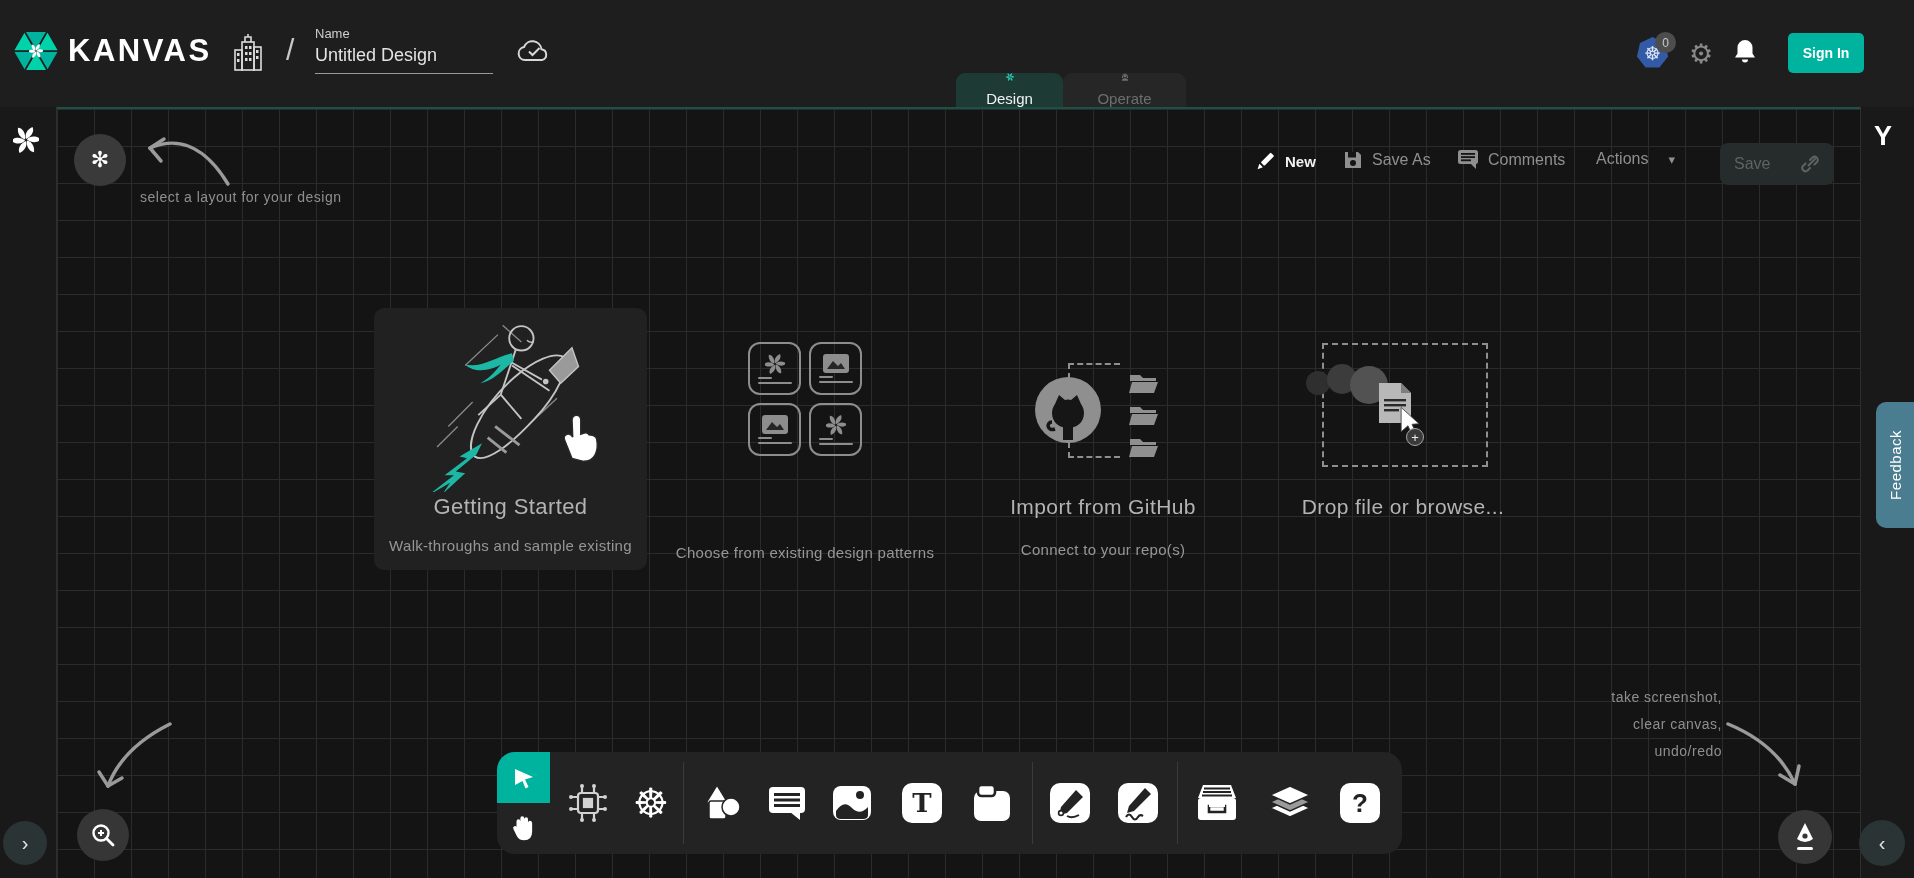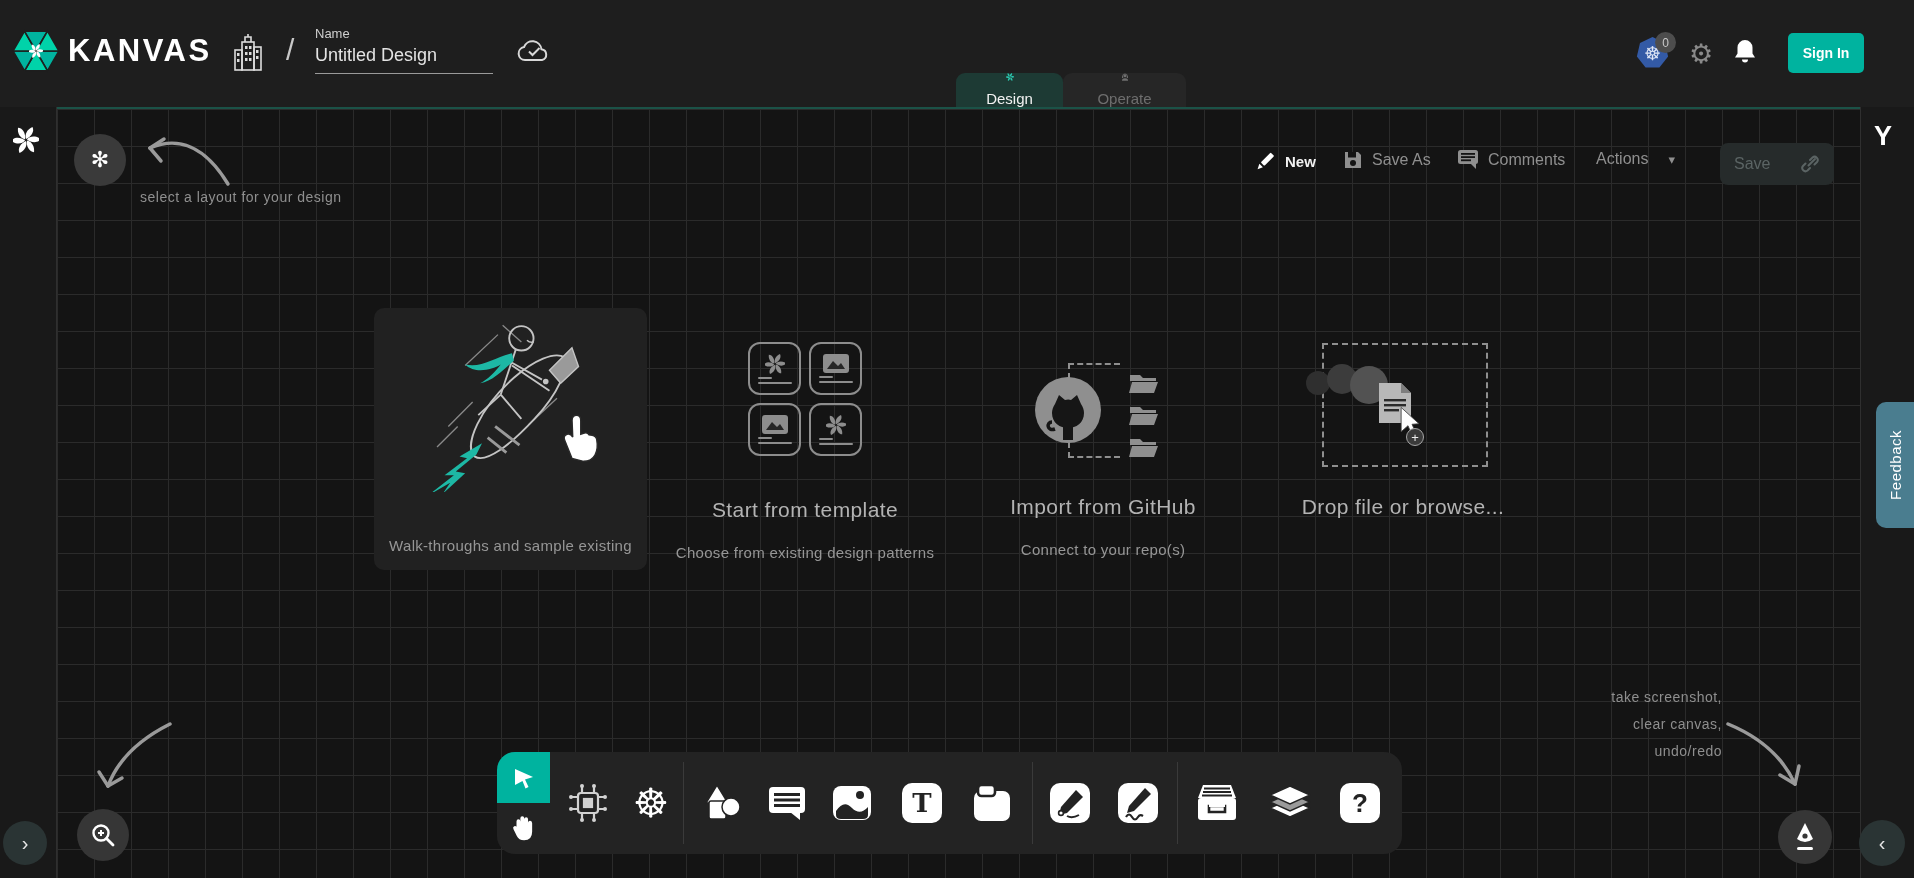--- a/index.html
+++ b/index.html
@@ -278,20 +278,21 @@
       <circle cx="120" cy="26" r="13" fill="none" stroke="#c4c4c4" stroke-width="2"></circle>
       <path d="M126,28 q3,3 7,2" stroke="#c4c4c4" stroke-width="1.6" fill="none"></path>
       <path d="M114,38 L98,86 M98,86 L120,112 M98,86 L74,108" stroke="#c4c4c4" stroke-width="2" fill="none"></path>
       <path d="M110,52 L142,70 M110,55 L150,82" stroke="#c4c4c4" stroke-width="2" fill="none"></path>
       <circle cx="146" cy="72" r="3" fill="#c4c4c4"></circle>
       <path d="M110,42 C92,46 78,58 60,54 C70,64 88,60 98,54 C92,62 84,70 76,74 C90,72 102,58 112,50 Z" fill="#1db8a5"></path>
     </svg>
     <svg class="abs" style="left:183px;top:102px" width="44" height="52" viewBox="0 0 24 30">
       <path d="M8,28 L4,18 q-1.5,-3 1,-4 q2,-0.8 3.4,1.6 L8,6 q0,-3 2.6,-3 q2.4,0 2.4,3 v8 l1.6,-0.6 q2.4,-0.8 3.2,1 l1.8,0.2 q2.2,0.3 2.6,2.4 q1,5.5 -1,9 q-2,3.6 -6.6,3.6 z" fill="#fff" stroke="#2a2a2a" stroke-width="0.8"></path>
     </svg>
+    <div class="abs card-title" style="left:0;top:186px;width:273px;font-size:22px">Getting Started</div>
     <div class="abs card-sub" style="left:0;top:229px;width:273px">Walk-throughs and sample existing</div>
   </div>
 
   <div class="abs thumb-grid">
     <div class="thumb">
       <svg width="20" height="20" viewBox="0 0 20 20">
           <use href="#pinwheel" width="20" height="20" color="#8d8d8d"></use>
         </svg>
       <div class="l1"></div>
         <div class="l2"></div>
@@ -313,21 +314,20 @@
         <div class="l2"></div>
     </div>
     <div class="thumb">
       <svg width="20" height="20" viewBox="0 0 20 20">
           <use href="#pinwheel" width="20" height="20" color="#8d8d8d"></use>
         </svg>
       <div class="l1"></div>
         <div class="l2"></div>
     </div>
   </div>
-  <div class="abs card-title" style="left:655px;top:498px;width:300px">Start from template</div>
   <div class="abs card-sub" style="left:655px;top:544px;width:300px">Choose from existing design patterns</div>
 
   <div class="abs gh-bracket"></div>
   <svg class="abs" style="left:1035px;top:377px" width="66" height="66" viewBox="0 0 66 66">
     <circle cx="33" cy="33" r="33" fill="#8f8f8f"></circle>
     <path d="M20,27 l4,-9 6,5 c2,-0.7 4.5,-0.7 6,0 l6,-5 4,9 c2,3 3,6 3,9 c0,10 -8,15 -16,15 c-8,0 -16,-5 -16,-15 c0,-3 1,-6 3,-9 z" fill="#161616"></path>
     <rect x="28" y="47" width="10" height="16" fill="#161616"></rect>
     <path d="M20,52 c-8,3 -9,-7 -3,-7" stroke="#161616" stroke-width="3.5" fill="none"></path>
   </svg>
   <svg class="abs" style="left:1128px;top:369px" width="32" height="26">

